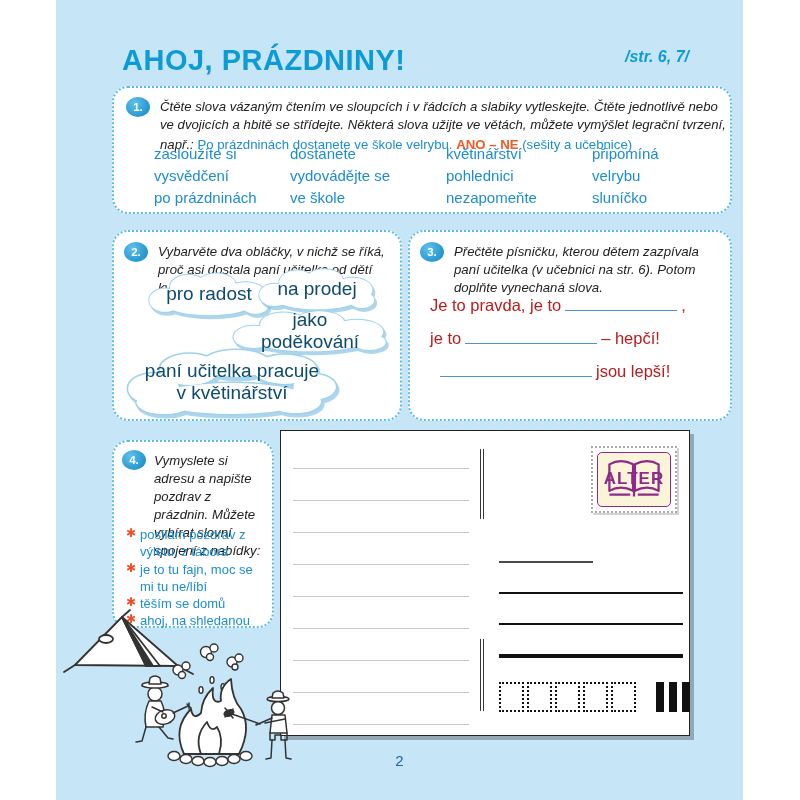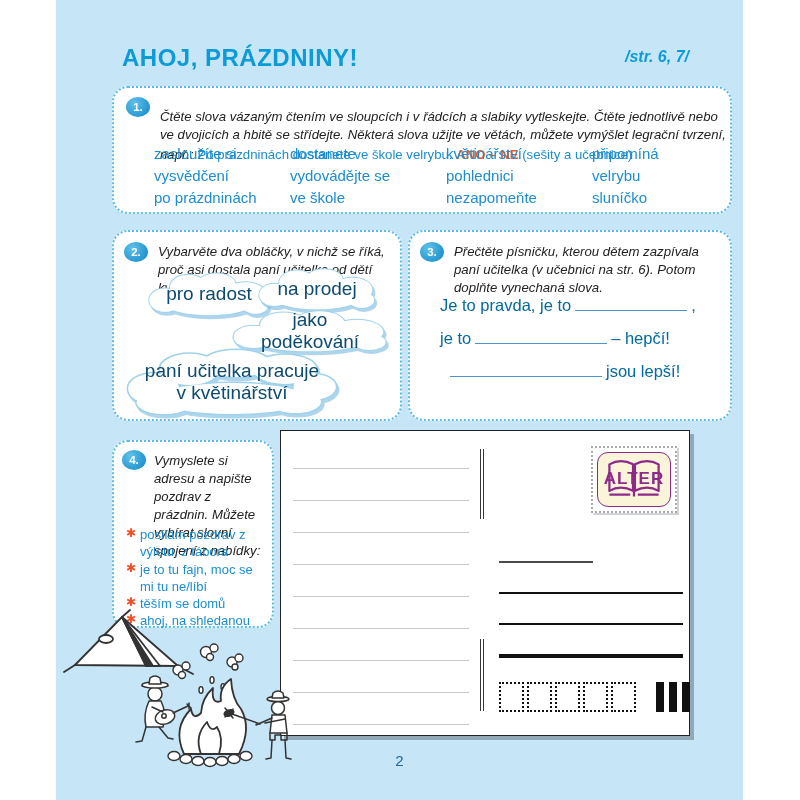--- a/index.html
+++ b/index.html
@@ -3,39 +3,39 @@
 <meta charset="utf-8">
 <style>
   html,body{margin:0;padding:0;}
   body{
     width:800px;height:800px;background:#ffffff;position:relative;overflow:hidden;
     font-family:"Liberation Sans", sans-serif;
   }
   .sheet{position:absolute;left:56px;top:0;width:687px;height:800px;background:#c6e5f7;}
 
   
-  .title{position:absolute;left:66px;top:44px;font-size:24px;font-weight:bold;color:#0d9bd8;letter-spacing:.5px;}
+  .title{position:absolute;left:66px;top:44px;font-size:29px;font-weight:bold;color:#0d9bd8;letter-spacing:.5px;}
   .page-ref{position:absolute;right:54px;top:48px;font-size:16px;font-weight:bold;color:#0d9bd8;font-style:italic;}
 
   
   .exbox{position:absolute;background:#ffffff;border:2px dotted #56bce8;border-radius:16px;box-sizing:border-box;}
   .box1{left:56px;top:86px;width:620px;height:128px;}
   .box2{left:56px;top:230px;width:290px;height:191px;}
   .box3{left:352px;top:230px;width:324px;height:191px;}
   .box4{left:56px;top:440px;width:162px;height:188px;}
 
   .badge{
     position:absolute;width:24px;height:20px;border-radius:50%;
     background:radial-gradient(circle at 35% 30%, #5fc0ea, #0d86c6);
     color:#fff;font-size:11.5px;font-weight:bold;text-align:center;line-height:20px;
   }
   .instr{font-style:italic;color:#222;font-size:13.2px;line-height:1.36;position:absolute;}
 
   
-  .ex1-text{left:46px;top:20px;width:570px;}
+  .ex1-text{left:46px;top:10px;width:570px;}
   .ex1-example{margin-top:2px;}
   .ex1-blue{color:#1b8dd0;font-style:normal;}
   .ex1-orange{color:#f15a24;font-style:normal;font-weight:bold;}
   .word-grid{
     position:absolute;left:40px;top:57px;display:grid;
     grid-template-columns:136px 156px 146px 1fr;grid-auto-rows:22px;
     font-size:15px;color:#1b8dd0;
   }
 
   
@@ -46,21 +46,21 @@
     position:absolute;left:0;top:0;width:100%;height:100%;display:flex;
     align-items:center;justify-content:center;text-align:center;
     color:#0c4a6e;font-size:19px;line-height:1.15;padding:0 14px;box-sizing:border-box;
   }
   .c1{left:34px;top:38px;width:122px;height:48px;}
   .c2{left:144px;top:34px;width:118px;height:46px;}
   .c3{left:118px;top:76px;width:156px;height:46px;}
   .c4{left:12px;top:116px;width:212px;height:68px;text-decoration:underline;}
 
   
-  .song{position:absolute;left:30px;top:64px;width:264px;color:#0369a1;font-size:16.5px;}
+  .song{position:absolute;left:20px;top:64px;width:264px;color:#b91c1c;font-size:16.5px;}
   .song-line{height:33px;white-space:nowrap;}
   .blank{display:inline-block;border-bottom:1.6px solid #4e92c8;height:13px;vertical-align:baseline;margin:0 4px;}
   .b1{width:112px;} .b2{width:132px;} .b3{width:103px;} .b4{width:152px;margin-left:10px;}
 
   
   .ex4-text{left:40px;top:10px;width:110px;}
   .opt-list{position:absolute;left:12px;top:84px;width:144px;list-style:none;margin:0;padding:0;
     color:#1b8dd0;font-size:13px;line-height:1.33;}
   .opt-list li{position:relative;padding-left:14px;margin:0;}
   .opt-star{position:absolute;left:0;top:0;color:#f04e23;font-size:12px;font-style:normal;}
@@ -77,21 +77,21 @@
   .pc-div-bot{top:208px;height:72px;}
   .addr-line{position:absolute;background:#111;}
   .al1{left:218px;top:130px;width:94px;height:2px;background:#4a4a4a;}
   .al2{left:218px;top:161px;width:184px;height:2px;}
   .al3{left:218px;top:192px;width:184px;height:2px;}
   .al4{left:218px;top:223px;width:184px;height:3.5px;}
 
   .stamp{position:absolute;left:310px;top:15px;width:86px;height:67px;background:#fff;
     border:2px dotted #a9a9a9;box-sizing:border-box;box-shadow:2px 2px 0 rgba(120,130,140,.35);}
   .stamp-inner{position:absolute;left:4px;top:4px;right:4px;bottom:4px;background:#faf5d8;
-    border:1.6px solid #8e2a8b;border-radius:11px;overflow:hidden;}
+    border:1.6px solid #8e2a8b;border-radius:5px;overflow:hidden;}
   .stamp-inner svg{position:absolute;left:0;top:0;width:100%;height:100%;}
   .stamp-word{position:absolute;left:0;right:0;top:50%;transform:translateY(-54%);
     text-align:center;color:#8e2a8b;font-weight:bold;font-size:17px;letter-spacing:1px;}
 
   .psc-row{position:absolute;left:218px;top:251px;display:flex;gap:3px;}
   .psc-box{width:25px;height:30px;border:2px dotted #111;box-sizing:border-box;}
   .barcode{position:absolute;left:375px;top:251px;display:flex;gap:5px;height:30px;}
   .bar{width:8px;background:#111;}
 
   

